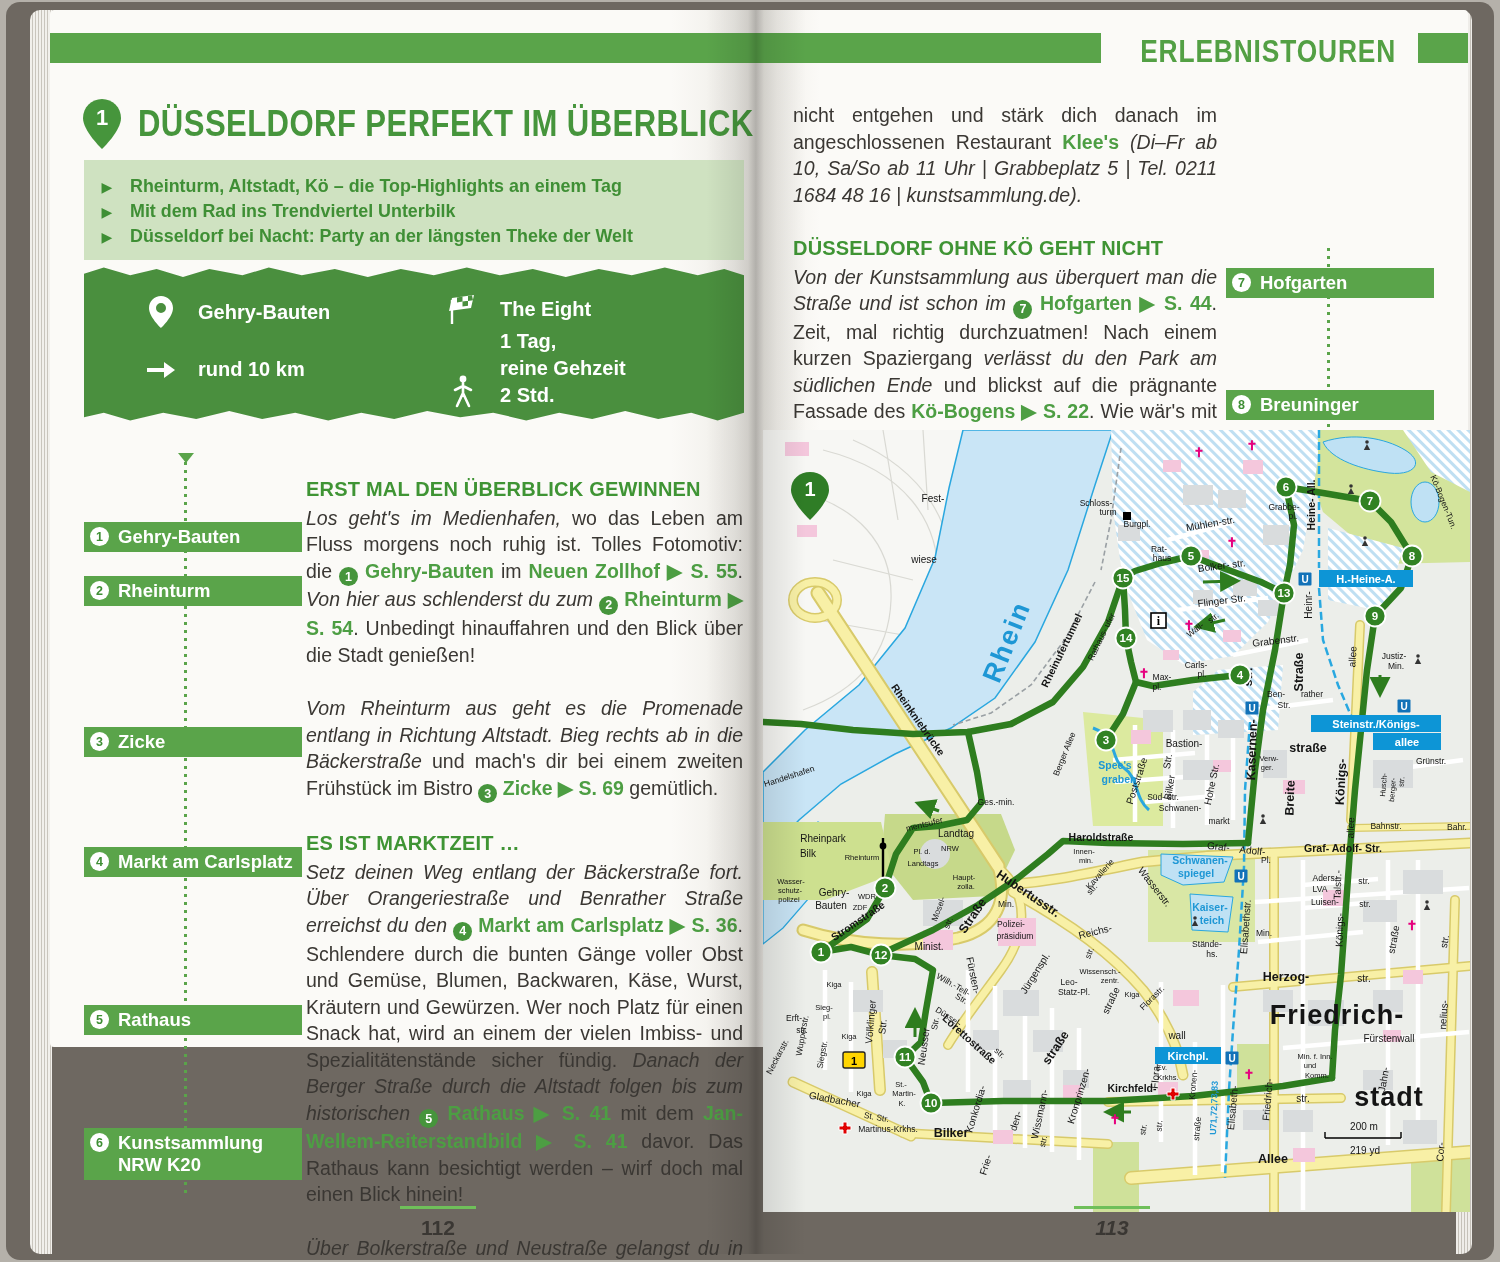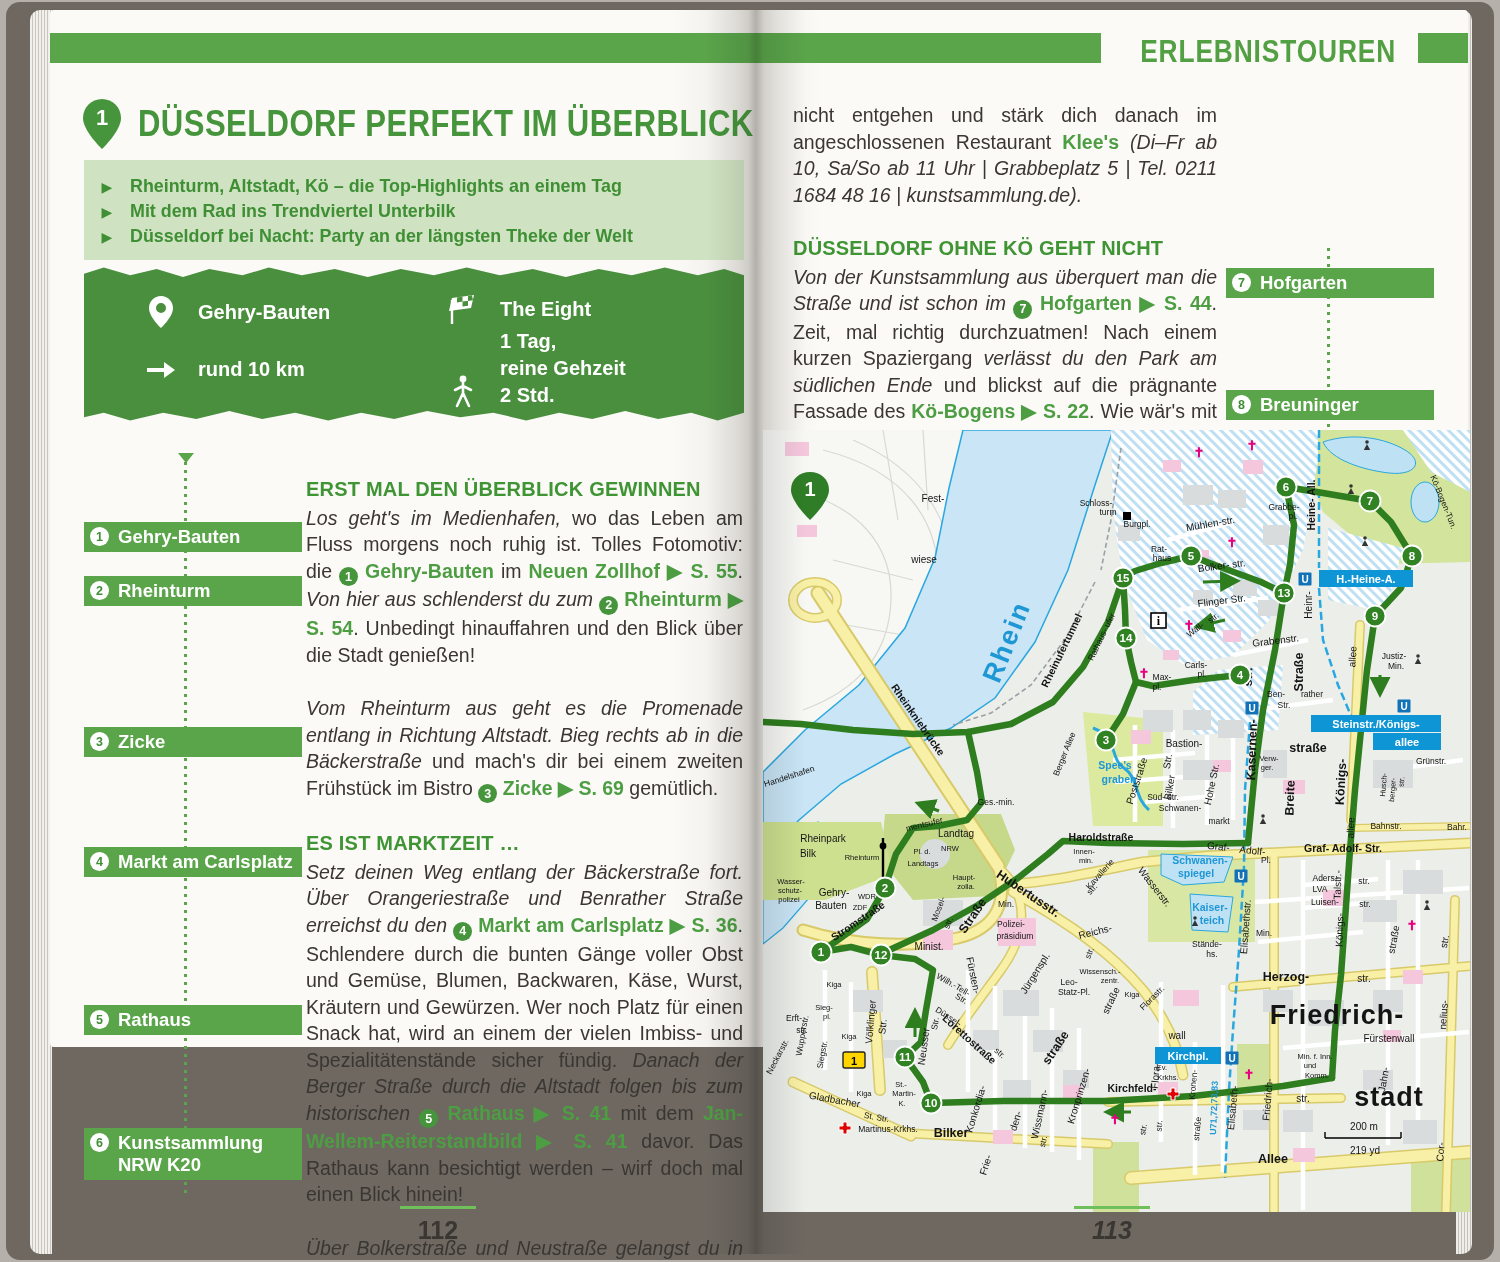--- a/index.html
+++ b/index.html
@@ -42,21 +42,21 @@
   .num{display:inline-flex;width:19px;height:19px;border-radius:50%;background:#46953c;color:#fff;
        align-items:center;justify-content:center;font-size:12.5px;font-weight:700;font-style:normal;vertical-align:-3px;}
   .textcol{position:absolute;font-size:19.5px;line-height:26.5px;color:#3a3733;text-align:justify;}
   .textcol h4{font-size:20px;color:#3f9434;margin:0 0 2px;letter-spacing:.2px;}
   .textcol p{margin:0 0 0;}
   .textcol p.gap{margin-bottom:27px;}
   .g{color:#4d9e43;font-weight:700;}
   .i{font-style:italic;}
   .pagenum{position:absolute;width:160px;text-align:center;}
   .pagenum .pline{width:76px;height:3px;background:#6fbf5a;margin:0 auto 7px;}
-  .pagenum .pn{font-size:25px;font-weight:700;color:#3a3733;}
+  .pagenum .pn{font-size:21px;font-weight:700;color:#3a3733;}
   
   .rheader-title{position:absolute;top:24px;right:72px;font-size:31px;font-weight:700;color:#53a044;
       transform:scaleX(.85);transform-origin:right;letter-spacing:1px;}
   .rsquare{position:absolute;right:0;top:23px;width:50px;height:30px;background:#5aa44a;}
   .mdots{position:absolute;width:3px;background:repeating-linear-gradient(to bottom,#5aa44a 0 3px,transparent 3px 8px);}
   
   text.ml{font-family:"Liberation Sans",sans-serif;fill:#141414;text-anchor:middle;}
   text.ss{font-size:7.5px;} text.s{font-size:8.5px;} text.m{font-size:10px;}
   text.mb{font-size:10.5px;font-weight:700;}
   text.b2{font-size:12.5px;font-weight:700;}

